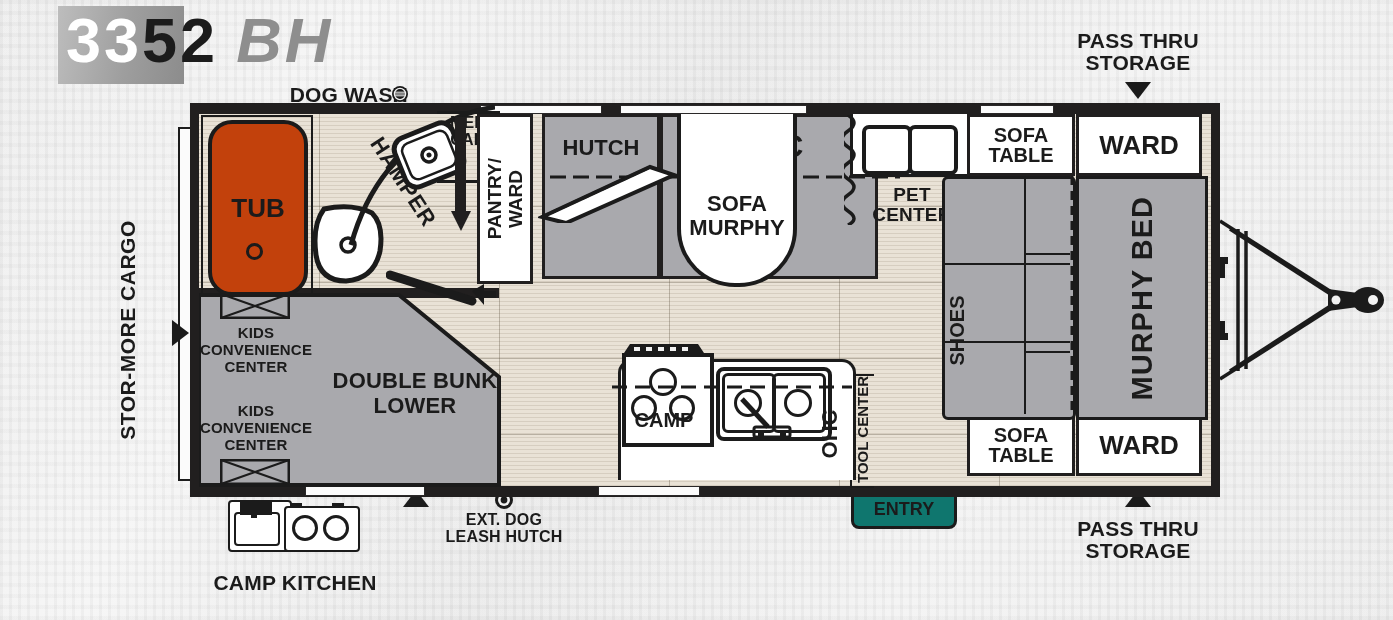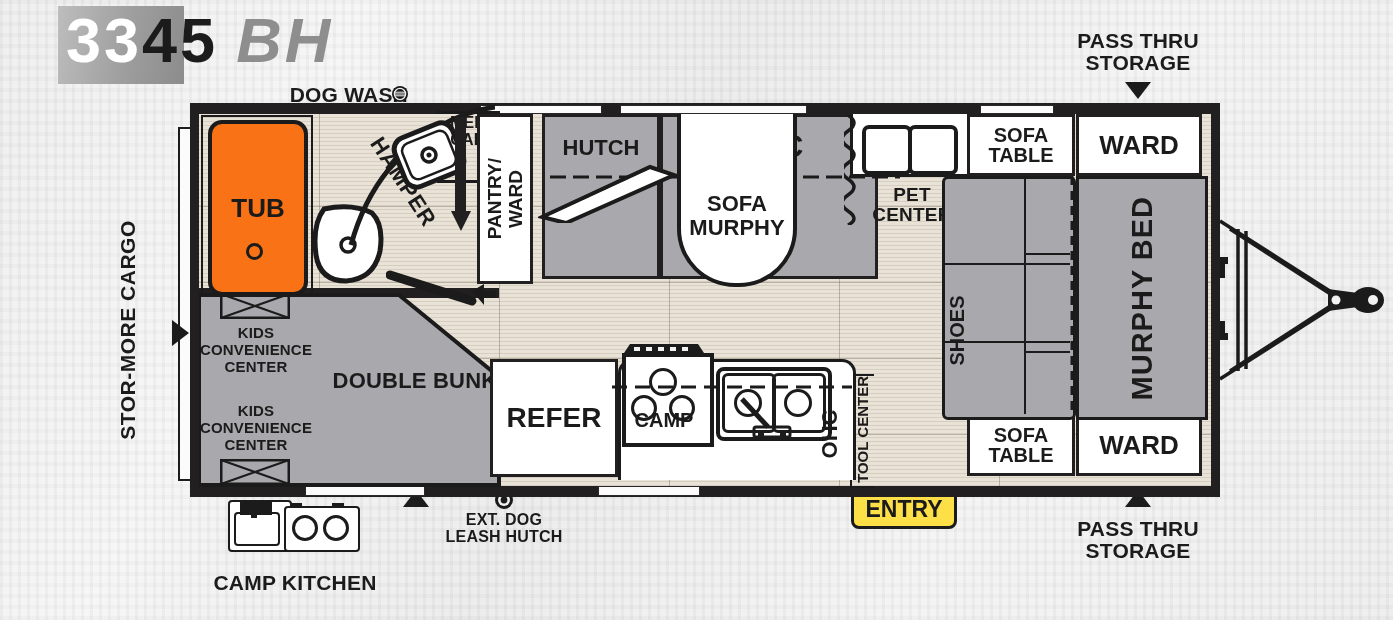--- a/index.html
+++ b/index.html
@@ -61,21 +61,21 @@
   .circle-o{position:absolute;border-radius:50%;border:3px solid #1b1b1b;background:transparent;}
 </style>
 </head>
 <body>
 
 <div id="bg"></div>
 
 <div id="title-block">
   <div id="title-swatch"></div>
   <div id="title-text">
-    <span id="t-a">33</span><span id="t-b">45</span><span id="t-c">BH</span>
+    <span id="t-a">33</span><span id="t-b">52</span><span id="t-c">BH</span>
   </div>
 </div>
 
 <div class="lbl" style="left:272px;top:84px;font-size:21px;width:136px;text-align:right;">
   <span>DOG WASH</span>
 </div>
 <svg width="18" height="18" style="position:absolute;left:391px;top:85px;">
   <circle cx="9" cy="9" r="8" fill="#1b1b1b"></circle>
     <circle cx="9" cy="9" r="5.6" fill="none" stroke="#f1f1f1" stroke-width="1.3"></circle>
   <path d="M4 7.2h10M4 9h10M4 10.8h10" stroke="#f1f1f1" stroke-width="1"></path>
@@ -120,22 +120,22 @@
   <div style="position:absolute;left:56px;top:6px;width:72px;height:42px;border:2.5px solid #1b1b1b;border-radius:4px;background:#fff;"></div>
   <div class="circle-o" style="left:64px;top:15px;width:20px;height:20px;"></div>
   <div class="circle-o" style="left:95px;top:15px;width:20px;height:20px;"></div>
   <div style="position:absolute;left:62px;top:3px;width:12px;height:5px;background:#1b1b1b;"></div>
   <div style="position:absolute;left:104px;top:3px;width:12px;height:5px;background:#1b1b1b;"></div>
 </div>
 <div class="lbl" style="left:205px;top:572px;font-size:21px;width:180px;">
   <span>CAMP KITCHEN</span>
 </div>
 
-<div style="position:absolute;left:851px;top:489px;width:100px;height:34px;border:3px solid #1b1b1b;border-radius:8px;background:#fde047;
-            display:flex;align-items:center;justify-content:center;font-size:23px;font-weight:bold;color:#1b1b1b;">
+<div style="position:absolute;left:851px;top:489px;width:100px;height:34px;border:3px solid #1b1b1b;border-radius:8px;background:#0f766e;
+            display:flex;align-items:center;justify-content:center;font-size:18px;font-weight:bold;color:#1b1b1b;">
   <span>ENTRY</span>
 </div>
 
 <svg width="170" height="170" style="position:absolute;left:1216px;top:215px;">
   <g fill="none" stroke="#1b1b1b" stroke-width="3.5">
     <path d="M4 6 L120 80"></path>
       <path d="M4 164 L120 90"></path>
     <path d="M14 14 L116 80"></path>
       <path d="M14 156 L116 90"></path>
     <path d="M22 14 L22 156"></path>
@@ -170,21 +170,21 @@
 
   <div class="window" style="left:290px;top:2px;width:120px;"></div>
   <div class="window" style="left:430px;top:2px;width:185px;"></div>
   <div class="window" style="left:790px;top:2px;width:72px;"></div>
 
   <div class="window bot" style="left:115px;top:383px;width:118px;"></div>
   <div class="window bot" style="left:408px;top:383px;width:100px;"></div>
 
   <div style="position:absolute;left:9px;top:185px;width:300px;height:10px;background:#211f1f;"></div>
 
-  <div style="position:absolute;left:18px;top:17px;width:92px;height:168px;border:4px solid #1b1b1b;border-radius:14px;background:#f97316;
+  <div style="position:absolute;left:18px;top:17px;width:92px;height:168px;border:4px solid #1b1b1b;border-radius:24px;background:#c2410c;
               display:flex;align-items:center;justify-content:center;font-size:26px;font-weight:bold;color:#1b1b1b;">
     <span>TUB</span>
   </div>
   <div style="position:absolute;left:56px;top:140px;width:11px;height:11px;border-radius:50%;border:3px solid #1b1b1b;"></div>
   <div style="position:absolute;left:11px;top:12px;width:108px;height:176px;border:2px solid #1b1b1b;"></div>
 
   <svg width="78" height="86" style="position:absolute;left:120px;top:100px;">
     <path d="M14 6 Q42 0 62 10 Q74 22 70 48 Q64 76 36 78 Q10 78 6 52 Q2 22 14 6 Z" fill="#ffffff" stroke="#1b1b1b" stroke-width="5"></path>
     <circle cx="38" cy="42" r="7" fill="none" stroke="#1b1b1b" stroke-width="3.5"></circle>
   </svg>
@@ -305,20 +305,21 @@
   </div>
   <svg width="4" height="238" style="position:absolute;left:880px;top:73px;">
     <line x1="2" y1="0" x2="2" y2="238" stroke="#1b1b1b" stroke-width="3" stroke-dasharray="9 6"></line>
   </svg>
 
   <svg width="306" height="208" style="position:absolute;left:9px;top:186px;">
     <path d="M0 6 L200 6 L300 88 L300 196 L0 196 Z" fill="#a9a9ad" stroke="#1b1b1b" stroke-width="4"></path>
   </svg>
   <div class="lbl" style="left:125px;top:266px;font-size:22px;width:200px;line-height:1.12;">
     <div>DOUBLE BUNK</div>
+    <div>LOWER</div>
   </div>
 
   <svg width="70" height="26" style="position:absolute;left:30px;top:190px;">
     <rect x="1" y="1" width="68" height="24" fill="none" stroke="#1b1b1b" stroke-width="3"></rect>
     <path d="M1 1 L69 25 M69 1 L1 25" stroke="#1b1b1b" stroke-width="2"></path>
   </svg>
   <div class="lbl" style="left:7px;top:222px;font-size:15px;width:118px;line-height:1.12;">
     <div>KIDS</div>
     <div>CONVENIENCE</div>
     <div>CENTER</div>
@@ -332,23 +333,20 @@
   <svg width="70" height="26" style="position:absolute;left:30px;top:356px;">
     <rect x="1" y="1" width="68" height="24" fill="none" stroke="#1b1b1b" stroke-width="3"></rect>
     <path d="M1 1 L69 25 M69 1 L1 25" stroke="#1b1b1b" stroke-width="2"></path>
   </svg>
 
   <svg width="120" height="46" style="position:absolute;left:196px;top:162px;">
     <path d="M4 10 L86 36" stroke="#1b1b1b" stroke-width="9" stroke-linecap="round"></path>
     <path d="M86 26 l12 -7 l0 7 l12 0 l0 7 l-12 0 l0 7 z" fill="#1b1b1b"></path>
   </svg>
 
-  <div class="box" style="left:300px;top:256px;width:128px;height:118px;font-size:28px;">
-    <span>REFER</span>
-  </div>
 
   <div style="position:absolute;left:428px;top:256px;width:232px;height:118px;border:3px solid #1b1b1b;border-bottom:none;
               border-radius:14px 14px 0 0;background:#fff;"></div>
 
   <div style="position:absolute;left:432px;top:250px;width:84px;height:86px;border:4px solid #1b1b1b;background:#fff;"></div>
   <svg width="84" height="12" style="position:absolute;left:432px;top:240px;">
     <path d="M2 10 L8 1 L76 1 L82 10 Z" fill="#1b1b1b"></path>
     <g fill="#f1f1f1">
         <rect x="12" y="4" width="6" height="4"></rect>
         <rect x="24" y="4" width="6" height="4"></rect>

